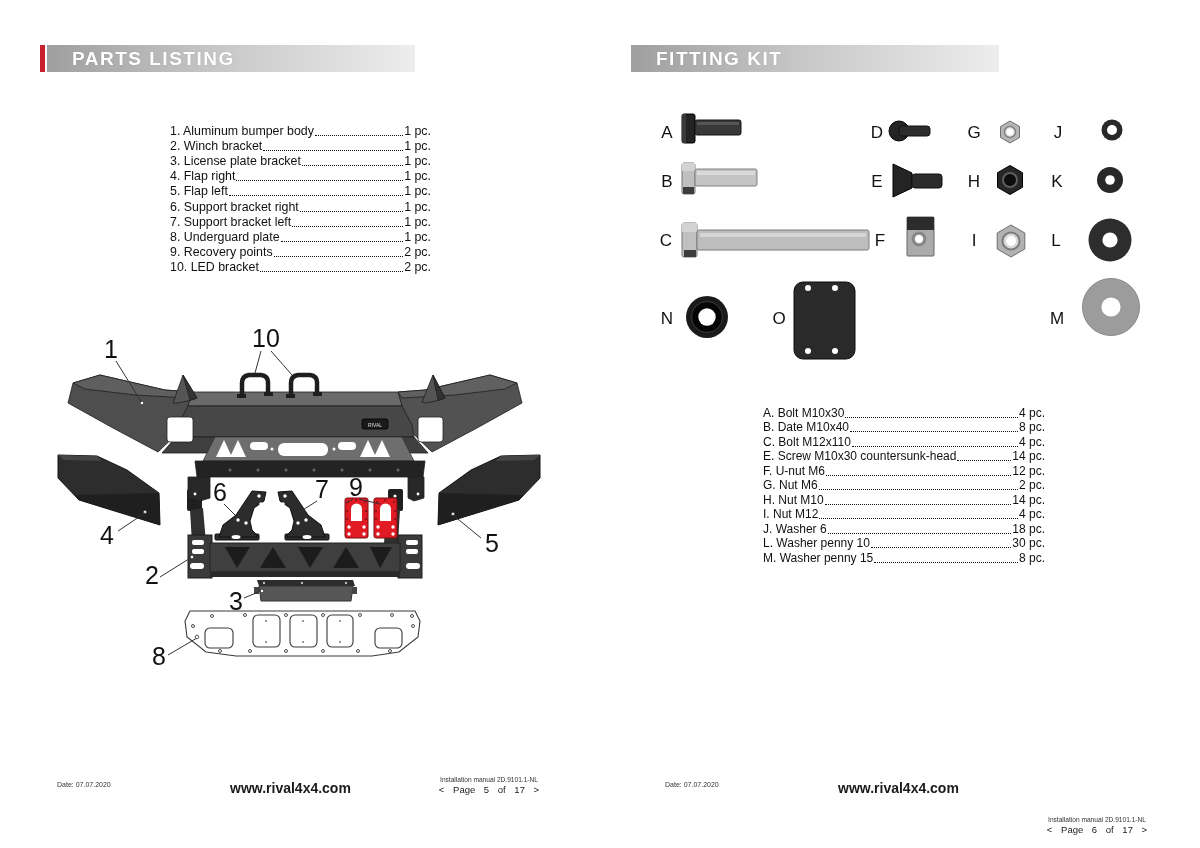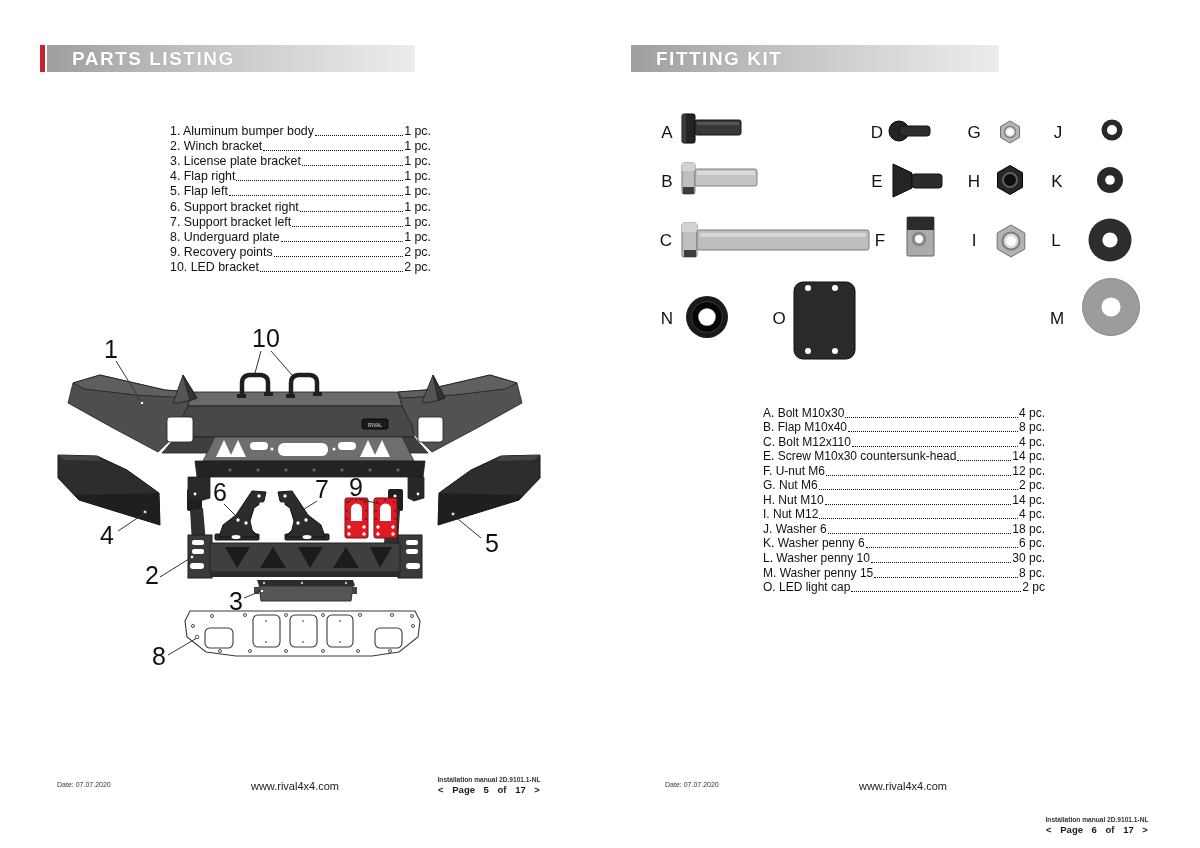--- a/index.html
+++ b/index.html
@@ -12,22 +12,22 @@
   .hbar .title{font-size:19px;font-weight:bold;color:#fff;letter-spacing:1.5px;padding-left:25px;
         text-shadow:0 0 1px rgba(120,120,120,.6);}
   .list{position:absolute;}
   .row{display:flex;align-items:flex-end;font-size:12.4px;color:#111;}
   .list .lbl{white-space:nowrap;}
   .list .qty{white-space:nowrap;}
   .dots{flex:1;border-bottom:1.9px dotted #111;margin:0 1px 2px 1px;min-width:8px;}
   .plist .row{height:15.1px;align-items:flex-end;}
   .klist .row{height:14.55px;font-size:12px;}
   .f-date{position:absolute;font-size:7px;color:#333;}
-  .f-site{position:absolute;font-size:11px;font-weight:normal;color:#1a1a1a;width:130px;text-align:center;}
-  .f-block{position:absolute;width:132px;text-align:center;font-weight:bold;}
+  .f-site{position:absolute;font-size:14px;font-weight:bold;color:#1a1a1a;width:130px;}
+  .f-block{position:absolute;width:132px;text-align:center;}
   .f-man{font-size:6.6px;color:#333;white-space:nowrap;}
   .f-page{font-size:9.5px;color:#1a1a1a;word-spacing:6px;margin-top:1px;white-space:nowrap;}
 </style>
 </head>
 <body>
 
 <div class="red-stripe" style="left:40px;background:#c8202c;"></div>
 <div class="hbar" style="left:47px;">
   <span class="title">PARTS LISTING</span>
 </div>
@@ -424,21 +424,21 @@
   </g>
 </svg>
 
 <div class="list klist" style="left:763px;top:405px;width:282px;">
   <div class="row">
       <span class="lbl">A. Bolt M10x30</span>
       <span class="dots"></span>
       <span class="qty">4 pc.</span>
     </div>
   <div class="row">
-      <span class="lbl">B. Flap M10x40</span>
+      <span class="lbl">B. Date M10x40</span>
       <span class="dots"></span>
       <span class="qty">8 pc.</span>
     </div>
   <div class="row">
       <span class="lbl">C. Bolt M12x110</span>
       <span class="dots"></span>
       <span class="qty">4 pc.</span>
     </div>
   <div class="row">
       <span class="lbl">E. Screw M10x30 countersunk-head</span>
@@ -464,38 +464,28 @@
       <span class="lbl">I. Nut M12</span>
       <span class="dots"></span>
       <span class="qty">4 pc.</span>
     </div>
   <div class="row">
       <span class="lbl">J. Washer 6</span>
       <span class="dots"></span>
       <span class="qty">18 pc.</span>
     </div>
   <div class="row">
-      <span class="lbl">K. Washer penny 6</span>
-      <span class="dots"></span>
-      <span class="qty">6 pc.</span>
-    </div>
-  <div class="row">
       <span class="lbl">L. Washer penny 10</span>
       <span class="dots"></span>
       <span class="qty">30 pc.</span>
     </div>
   <div class="row">
       <span class="lbl">M. Washer penny 15</span>
       <span class="dots"></span>
       <span class="qty">8 pc.</span>
-    </div>
-  <div class="row">
-      <span class="lbl">O. LED light cap</span>
-      <span class="dots"></span>
-      <span class="qty">2 pc</span>
     </div>
 </div>
 
 <div class="f-date" style="left:665px;top:781px;">Date: 07.07.2020</div>
 <div class="f-site" style="left:838px;top:780px;">www.rival4x4.com</div>
 <div class="f-block" style="left:1031px;top:816px;">
   <div class="f-man">Installation manual 2D.9101.1-NL</div>
   <div class="f-page">&lt; Page 6 of 17 &gt;</div>
 </div>
 

